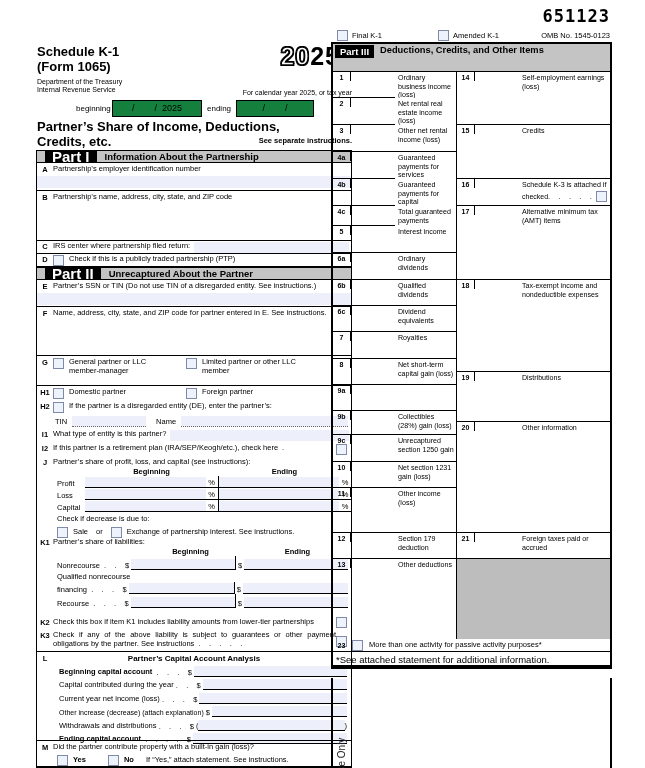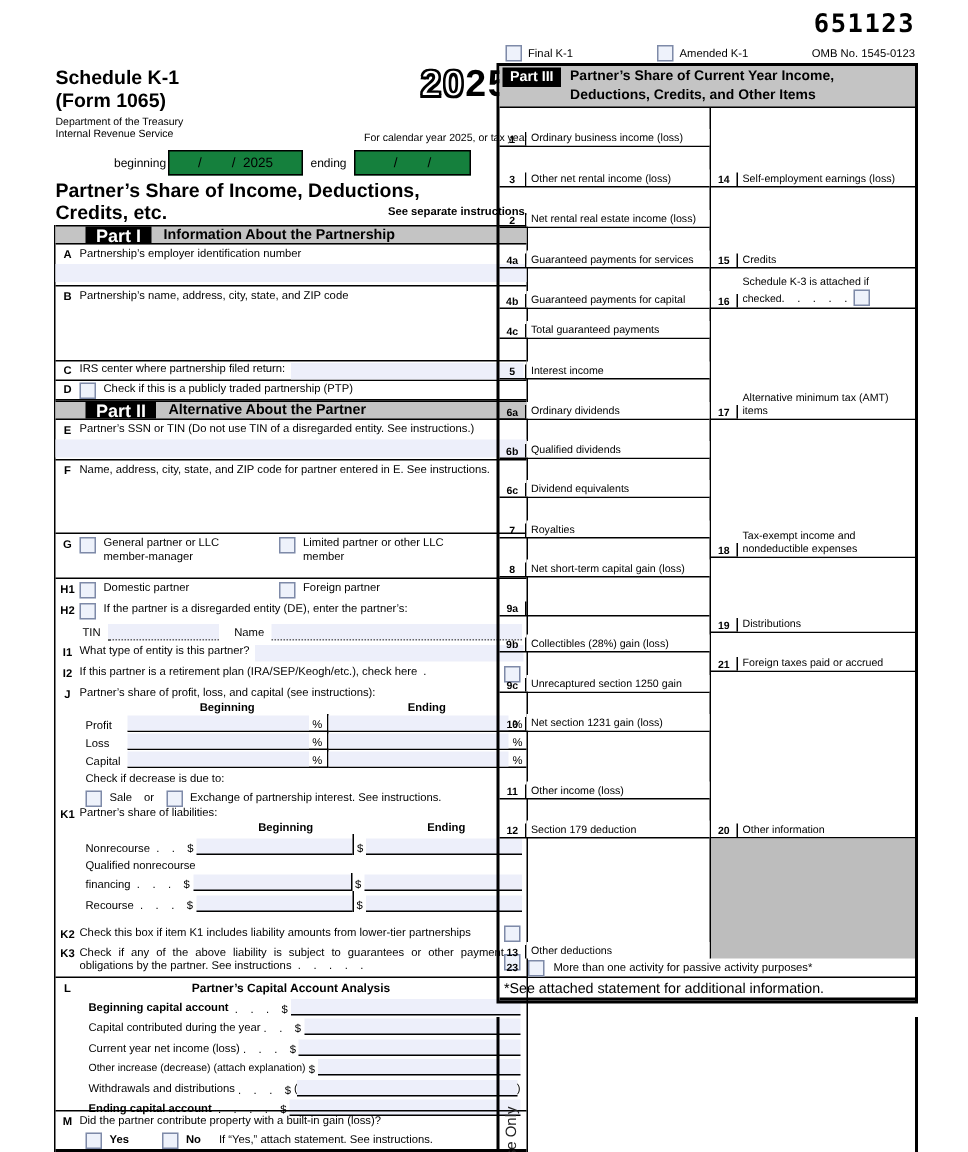--- a/index.html
+++ b/index.html
@@ -17,21 +17,21 @@
   .hdr-year{position:absolute;right:12px;top:0;font-size:25px;font-weight:700;letter-spacing:1px;}
   .yr-out{color:#fff;-webkit-text-stroke:1.3px #000;text-shadow:-1px -1px 0 #000,1px -1px 0 #000,-1px 1px 0 #000,1px 1px 0 #000;}
   .hdr-cal{position:absolute;right:0;top:47px;font-size:7px;}
   .dline{position:absolute;left:0;top:58px;width:100%;height:16px;font-size:8px;}
   .dlab{position:absolute;top:4px;font-size:8px;}
   .dbox{position:absolute;top:0;height:15px;border:1px solid #000;background:#15803d;text-align:center;font-size:9px;line-height:15px;}
   .hdr-title{position:absolute;left:1px;top:77px;width:250px;font-size:13px;font-weight:700;line-height:1.18;}
   .hdr-see{position:absolute;right:0;top:94px;font-size:7.5px;font-weight:700;}
   .lbox{border-left:1px solid #000;border-right:1px solid #000;}
   .pbar{height:13px;display:flex;align-items:stretch;background:#c4c4c4;border-top:1px solid #000;border-bottom:1px solid #000;box-sizing:border-box;}
-  .ptag{background:#000;color:#fff;font-weight:700;font-size:12px;padding:0 7px;margin-left:20px;display:flex;align-items:center;}
+  .ptag{background:#000;color:#fff;font-weight:700;font-size:15px;padding:0 7px;margin-left:8px;display:flex;align-items:center;}
   .ptitle{font-weight:700;font-size:9.5px;margin-left:8px;align-self:center;}
   .lrow{box-sizing:border-box;border-bottom:1px solid #000;position:relative;}
   .fl{display:flex;align-items:flex-start;padding-top:2px;}
   .rn{flex:0 0 16px;text-align:center;font-weight:700;font-size:7.5px;}
   .lb{font-size:7.5px;line-height:1.18;}
   .gap{width:5px;flex:0 0 auto;}
   .full-shade{height:12px;background:#edeffa;margin-top:2px;}
   .cfield{flex:1;height:11px;background:#edeffa;margin:0 2px 0 4px;}
   .dotfield{background:#edeffa;border-bottom:1px dotted #666;height:10px;display:inline-block;}
   .jhead{display:flex;font-size:7.5px;font-weight:700;padding-left:20px;}
@@ -58,21 +58,21 @@
   .omb{position:absolute;top:31px;right:2px;font-size:7.5px;}
   .fkrow{position:absolute;top:30px;left:6px;font-size:7.5px;display:flex;align-items:center;gap:4px;}
   .fk2{margin-left:52px;}
   .p3box{position:absolute;top:42px;left:0;width:281px;box-sizing:border-box;border:2px solid #000;}
   .p3head{display:flex;background:#c4c4c4;border-bottom:1px solid #000;height:27px;}
   .p3tag{background:#000;color:#fff;font-weight:700;font-size:9.5px;padding:0 5px;margin:1px 0 0 2px;height:13px;display:flex;align-items:center;flex:0 0 auto;}
   .p3title{font-weight:700;font-size:9.3px;line-height:1.4;margin-left:6px;}
   .grid{display:flex;}
   .gleft{width:141px;border-right:1px solid #000;box-sizing:border-box;}
   .gright{flex:1;}
-  .itm{box-sizing:border-box;border-bottom:1px solid #000;display:flex;align-items:flex-end;}
+  .itm{box-sizing:border-box;border-bottom:1px solid #000;display:flex;align-items:flex-start;gap:44px;}
   .inum{flex:0 0 17px;border-right:1px solid #000;font-weight:700;font-size:7px;text-align:center;padding-top:2px;}
   .ibody{flex:1;display:flex;flex-direction:column;}
   .ilab{font-size:7.1px;line-height:1.2;padding:2px 2px 1px 3px;background:#fff;}
   .ifill{flex:1;background:repeating-linear-gradient(to bottom,#edeffa 0 11px,#ccd1e3 11px 12px);}
   .grayblk{background:#bdbdbd;}
   .r22{display:flex;align-items:center;height:13px;border-bottom:1px solid #000;box-sizing:border-box;}
   .r22 .inum{border-right:none;padding-top:0;}
   .r22 .cb{margin:0 6px 0 2px;}
   .footbar{box-sizing:border-box;border-bottom:2px solid #000;font-size:9.5px;padding:2px 3px;height:15px;}
   .botbox{position:absolute;top:678px;left:0;width:281px;height:120px;box-sizing:border-box;border-left:2px solid #000;border-right:2px solid #000;border-bottom:2px solid #000;}
@@ -142,21 +142,21 @@
         <div class="fl" style="padding-top:1px">
             <span class="rn">D</span>
             <span class="cb"></span>
             <span class="gap"></span>
             <span class="lb">Check if this is a publicly traded partnership (PTP)</span>
           </div>
       </div>
 
       <div class="pbar">
         <span class="ptag">Part II</span>
-        <span class="ptitle">Alternative About the Partner</span>
+        <span class="ptitle">Unrecaptured About the Partner</span>
       </div>
 
       <div class="lrow" style="height:27px">
         <div class="fl">
             <span class="rn">E</span>
             <span class="lb">Partner’s SSN or TIN (Do not use TIN of a disregarded entity. See instructions.)</span>
           </div>
         <div class="full-shade"></div>
       </div>
 
@@ -425,46 +425,45 @@
       <span class="cb"></span>
       <span>Final K-1</span>
       <span class="cb fk2"></span>
       <span>Amended K-1</span>
     </div>
 
     <div class="p3box">
       <div class="p3head">
         <span class="p3tag">Part III</span>
         <div class="p3title">
-          <div>Partner’s Share of Current Year Income,</div>
           <div>Deductions, Credits, and Other Items</div>
         </div>
       </div>
 
       <div class="grid">
 
         <div class="gleft">
           <div class="itm" style="height:26px">
               <div class="inum">1</div>
               <div class="ibody">
                 <div class="ilab">Ordinary business income (loss)</div>
                 <div class="ifill"></div>
               </div>
             </div>
           <div class="itm" style="height:27px">
+              <div class="inum">2</div>
+              <div class="ibody">
+                <div class="ilab">Net rental real estate income (loss)</div>
+                <div class="ifill"></div>
+              </div>
+            </div>
+          <div class="itm" style="height:27px">
               <div class="inum">3</div>
               <div class="ibody">
                 <div class="ilab">Other net rental income (loss)</div>
-                <div class="ifill"></div>
-              </div>
-            </div>
-          <div class="itm" style="height:27px">
-              <div class="inum">2</div>
-              <div class="ibody">
-                <div class="ilab">Net rental real estate income (loss)</div>
                 <div class="ifill"></div>
               </div>
             </div>
           <div class="itm" style="height:27px">
               <div class="inum">4a</div>
               <div class="ibody">
                 <div class="ilab">Guaranteed payments for services</div>
                 <div class="ifill"></div>
               </div>
             </div>
@@ -611,31 +610,31 @@
                 <div class="ifill"></div>
               </div>
             </div>
           <div class="itm" style="height:50px">
               <div class="inum">19</div>
               <div class="ibody">
                 <div class="ilab">Distributions</div>
                 <div class="ifill"></div>
               </div>
             </div>
-          <div class="itm" style="height:26px">
-              <div class="inum">21</div>
-              <div class="ibody">
-                <div class="ilab">Foreign taxes paid or accrued</div>
-                <div class="ifill"></div>
-              </div>
-            </div>
           <div class="itm" style="height:111px">
               <div class="inum">20</div>
               <div class="ibody">
                 <div class="ilab">Other information</div>
+                <div class="ifill"></div>
+              </div>
+            </div>
+          <div class="itm" style="height:26px">
+              <div class="inum">21</div>
+              <div class="ibody">
+                <div class="ilab">Foreign taxes paid or accrued</div>
                 <div class="ifill"></div>
               </div>
             </div>
           <div class="grayblk" style="height:80px"></div>
         </div>
       </div>
 
       <div class="r22">
         <div class="inum">23</div>
         <span class="cb"></span>

